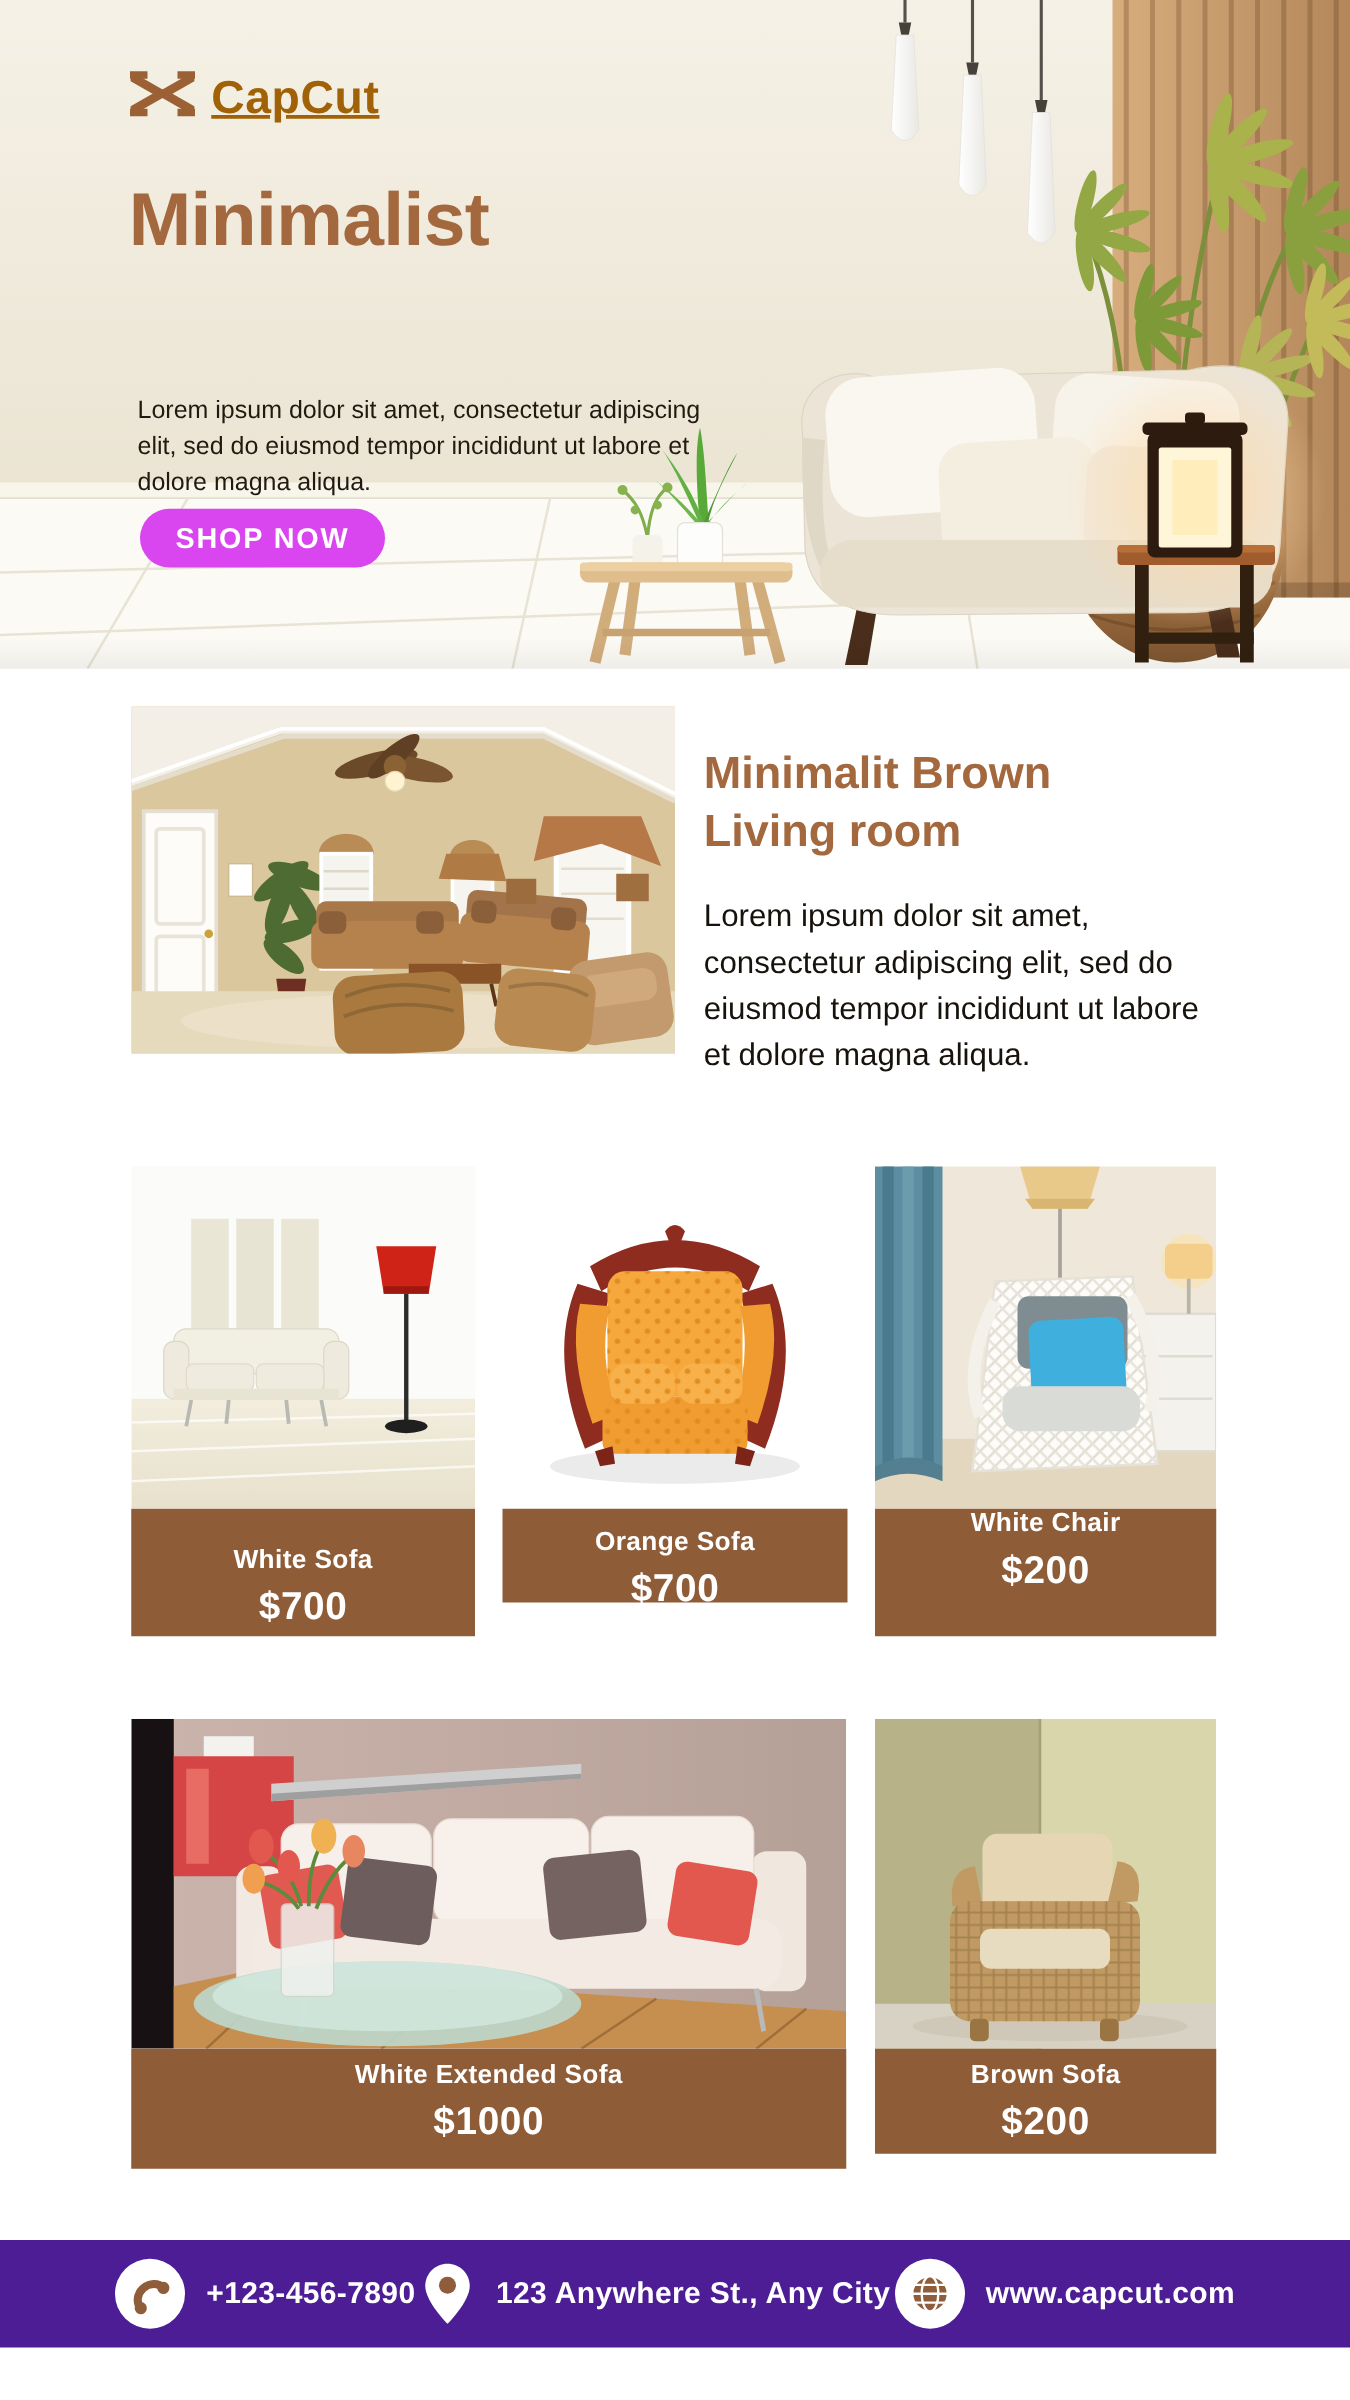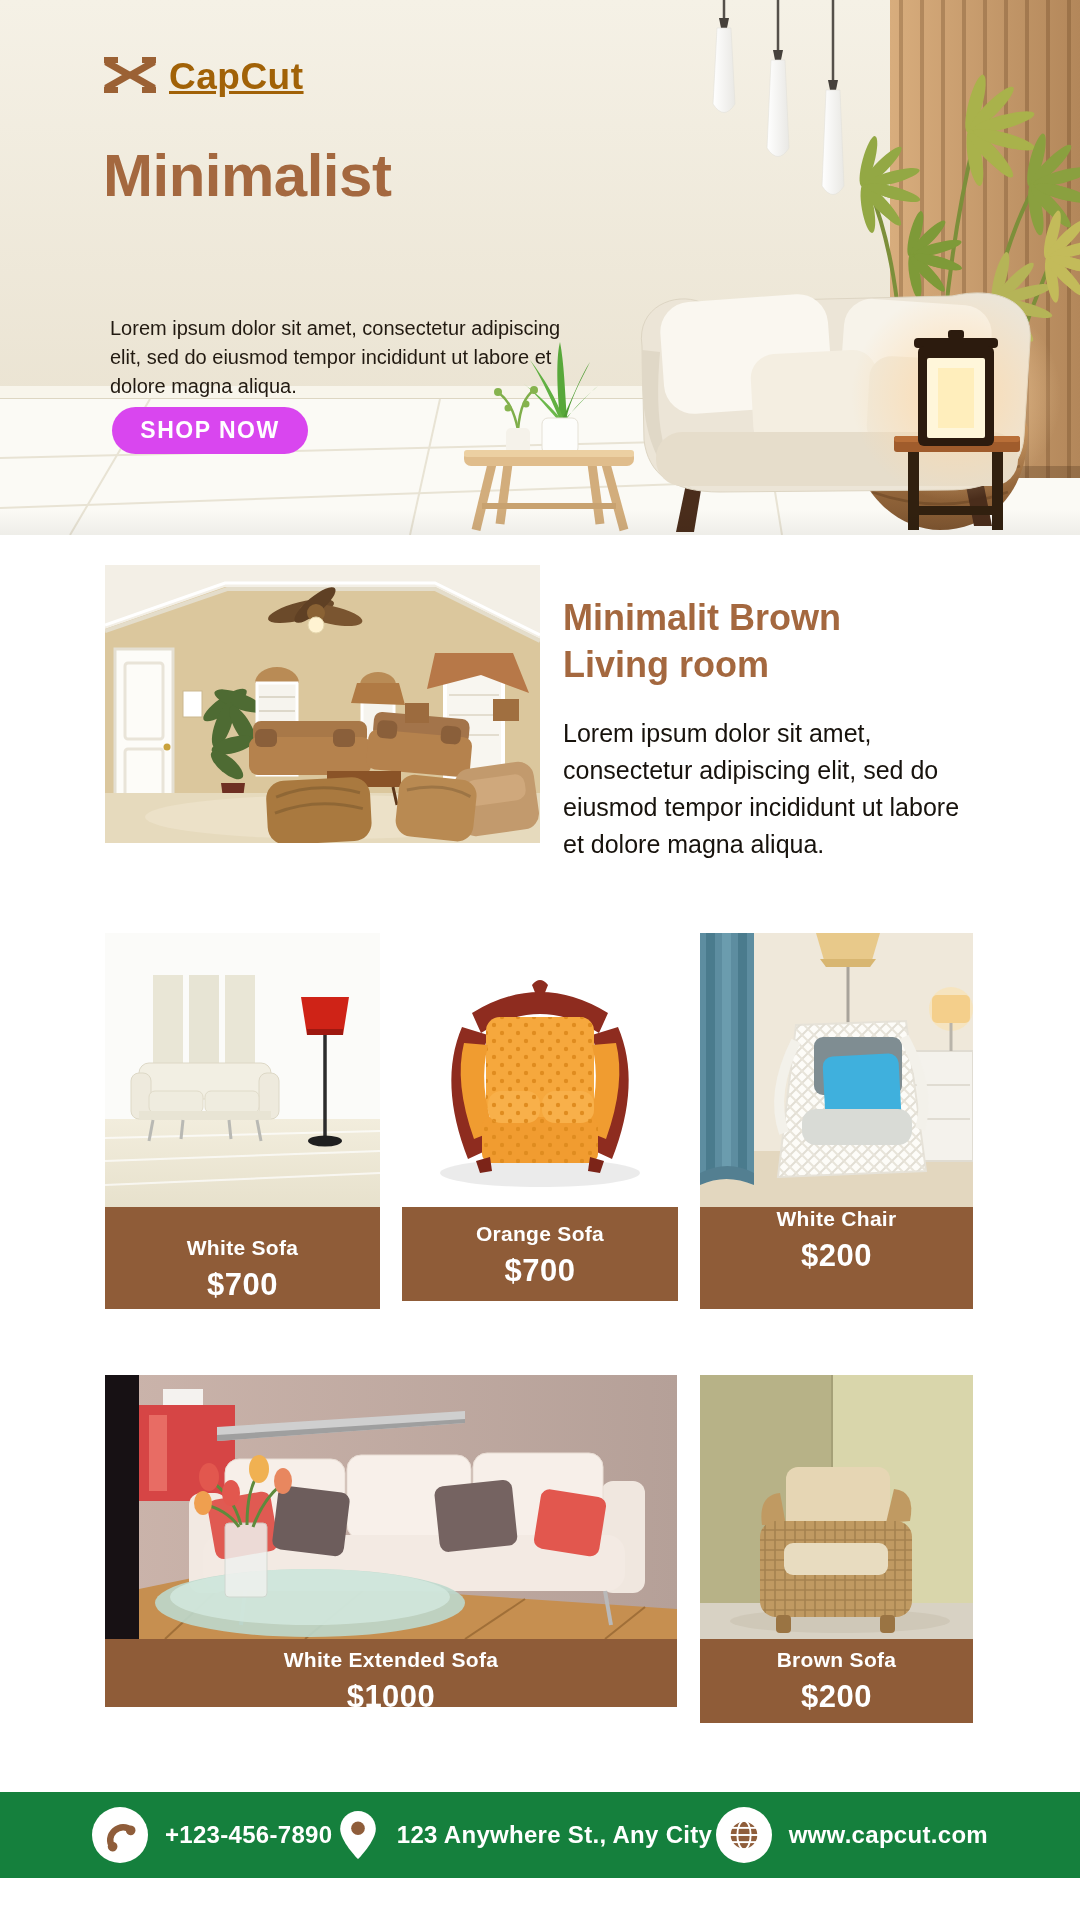--- a/index.html
+++ b/index.html
@@ -31,26 +31,26 @@
   .feature-desc{position:absolute;left:563px;top:690px;width:400px;font-size:25px;line-height:37px;
                 color:#17120c;}
   
   .card{position:absolute;display:flex;flex-direction:column;}
   .card-img{width:100%;overflow:hidden;background:#fff;}
   .card-img svg{display:block;width:100%;height:100%;}
   .card-band{width:100%;background:#8f5c38;color:#fff;text-align:center;box-sizing:border-box;}
   .card-name{font-size:21px;font-weight:bold;letter-spacing:.3px;}
   .card-price{font-size:31px;font-weight:bold;margin-top:7px;letter-spacing:.5px;}
   .c1{left:105px;top:933px;width:275px;} .c1 .card-img{height:274px;} .c1 .card-band{height:102px;padding-top:29px;}
-  .c2{left:402px;top:933px;width:276px;} .c2 .card-img{height:274px;} .c2 .card-band{height:94px;padding-top:15px;}
+  .c2{left:402px;top:933px;width:276px;} .c2 .card-img{height:274px;} .c2 .card-band{height:75px;padding-top:15px;}
   .c3{left:700px;top:933px;width:273px;} .c3 .card-img{height:274px;} .c3 .card-band{height:102px;}
-  .c4{left:105px;top:1375px;width:572px;} .c4 .card-img{height:264px;} .c4 .card-band{height:68px;padding-top:9px;}
+  .c4{left:105px;top:1375px;width:572px;} .c4 .card-img{height:264px;} .c4 .card-band{height:96px;padding-top:9px;}
   .c5{left:700px;top:1375px;width:273px;} .c5 .card-img{height:264px;} .c5 .card-band{height:84px;padding-top:9px;}
   
-  .footer{position:absolute;left:0;top:1792px;width:1080px;height:86px;background:#15803d;
+  .footer{position:absolute;left:0;top:1792px;width:1080px;height:86px;background:#4c1d95;
           display:flex;align-items:center;justify-content:space-between;
           padding:0 92px;box-sizing:border-box;}
   .f-item{display:flex;align-items:center;gap:17px;color:#fff;font-weight:bold;font-size:24px;
           letter-spacing:.3px;}
   .f-circle{width:56px;height:56px;border-radius:50%;background:#fff;display:flex;
             align-items:center;justify-content:center;flex:none;}
 </style>
 </head>
 <body>
 

